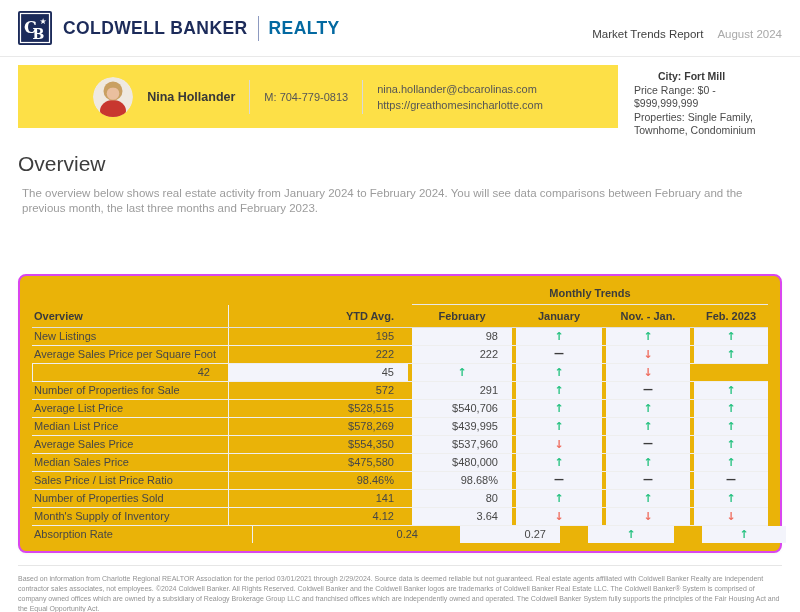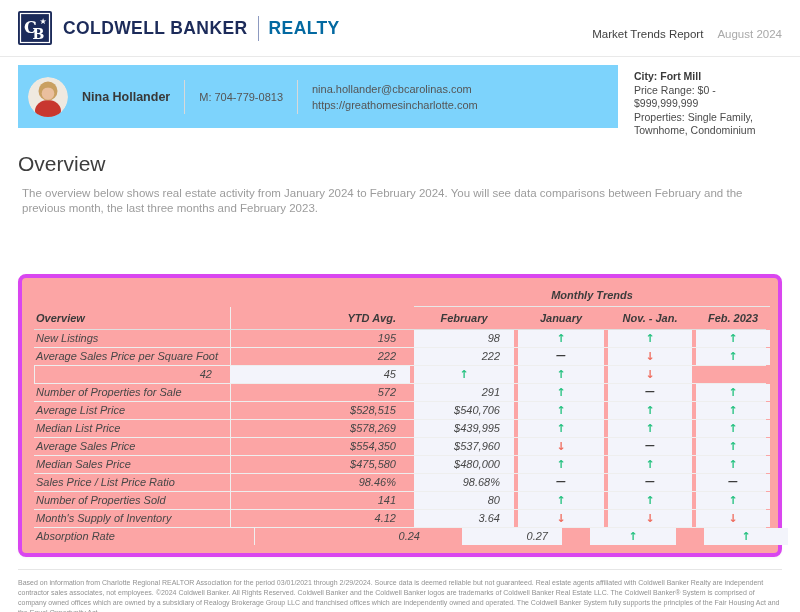--- a/index.html
+++ b/index.html
@@ -11,37 +11,37 @@
   .logo-box{width:34px;height:34px;flex:none;}
   .brand-name{margin-left:11px;font-size:17.5px;font-weight:700;color:#1c2b5a;letter-spacing:.4px;white-space:nowrap;}
   .brand-divider{width:1px;height:25px;background:#8d9ac0;margin:0 10px;}
   .brand-division{font-size:17.5px;font-weight:700;color:#0369a1;letter-spacing:.4px;}
   .report-meta{display:flex;align-items:baseline;gap:14px;}
   .report-title{font-size:11.5px;color:#3f3f3f;margin-top:12px;}
   .report-period{font-size:11.5px;color:#a9a9a9;}
 
   
   .profile-row{margin:8px 18px 0;display:flex;align-items:stretch;}
-  .agent-card{background:#7dd3fc;width:600px;box-sizing:border-box;display:flex;align-items:center;padding:10px 10px;height:63px;flex:none;}
+  .agent-card{background:#fde047;width:600px;box-sizing:border-box;display:flex;align-items:center;padding:10px 10px;height:63px;flex:none;justify-content:center;}
   .avatar{width:40px;height:40px;border-radius:50%;overflow:hidden;flex:none;}
   .agent-name{margin-left:14px;font-size:12.5px;font-weight:700;color:#383838;white-space:nowrap;}
   .v-div{width:1px;height:34px;background:#d9d9d9;margin:0 14px;flex:none;}
   .agent-phone{font-size:11px;color:#555;white-space:nowrap;}
   .agent-links{font-size:11px;color:#555;line-height:16px;}
   .agent-links div{white-space:nowrap;}
   .filter-card{margin-left:auto;width:148px;flex:none;padding:5px 0 0 4px;font-size:10.5px;line-height:13.5px;color:#4a4a4a;}
-  .filter-city{font-weight:700;color:#3a3a3a;}
+  .filter-city{font-weight:700;color:#3a3a3a;margin-left:24px;}
 
   
   .overview-section{margin:14px 18px 0;}
   .overview-title{font-size:21px;font-weight:400;color:#3d3d3d;margin:0 0 10px;line-height:24px;}
   .overview-desc{font-size:11.5px;color:#9c9c9c;line-height:15px;margin:4px;}
 
   
-  .table-card{margin:58px 18px 0;border:4px solid #d946ef;border-radius:8px;background:#fca5a5;padding:5px 12px 8px;box-shadow:0 1px 3px rgba(0,0,0,.04);font-style:italic;}
+  .table-card{margin:58px 18px 0;border:2px solid #d946ef;border-radius:8px;background:#eab308;padding:5px 12px 8px;box-shadow:0 1px 3px rgba(0,0,0,.04);}
   .trow{display:grid;grid-template-columns:192px 180px 100px 86px 84px 74px;column-gap:4px;align-items:stretch;}
   .cell{display:flex;align-items:center;font-size:11px;color:#474747;box-sizing:border-box;}
   .group-row .spacer{grid-column:1/3;}
   .group-cell{grid-column:3/7;justify-content:center;font-weight:700;color:#3c3c3c;padding:6px 0 5px;border-bottom:1px solid #e8e8e8;display:flex;font-size:11px;}
   .head-row{border-bottom:1px solid #dfdfdf;}
   .head-row .cell{height:22px;font-weight:700;color:#3b3b3b;}
   .c-label{justify-content:flex-start;padding-left:2px;}
   .c-num{justify-content:flex-end;padding-right:14px;}
   .c-center{justify-content:center;}
   .c-ytd{border-left:1px solid #efefef;}

